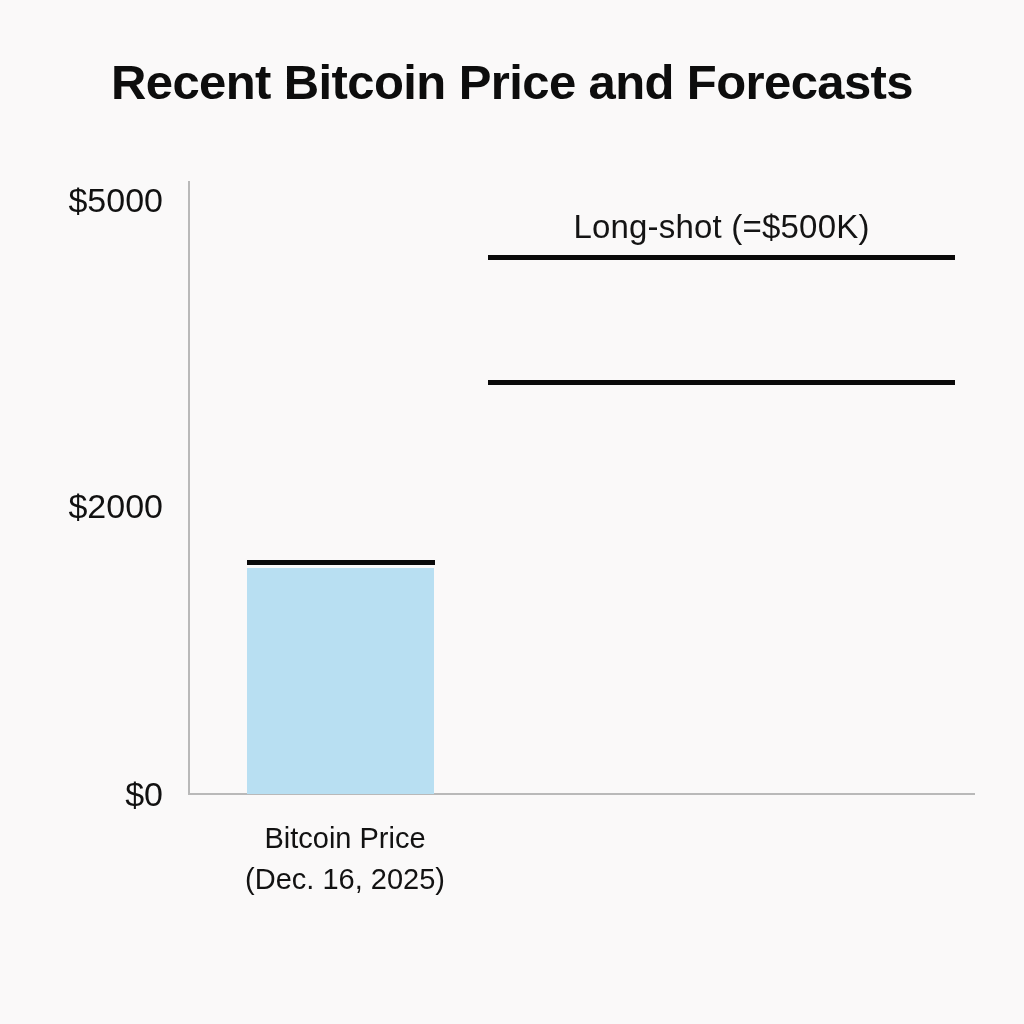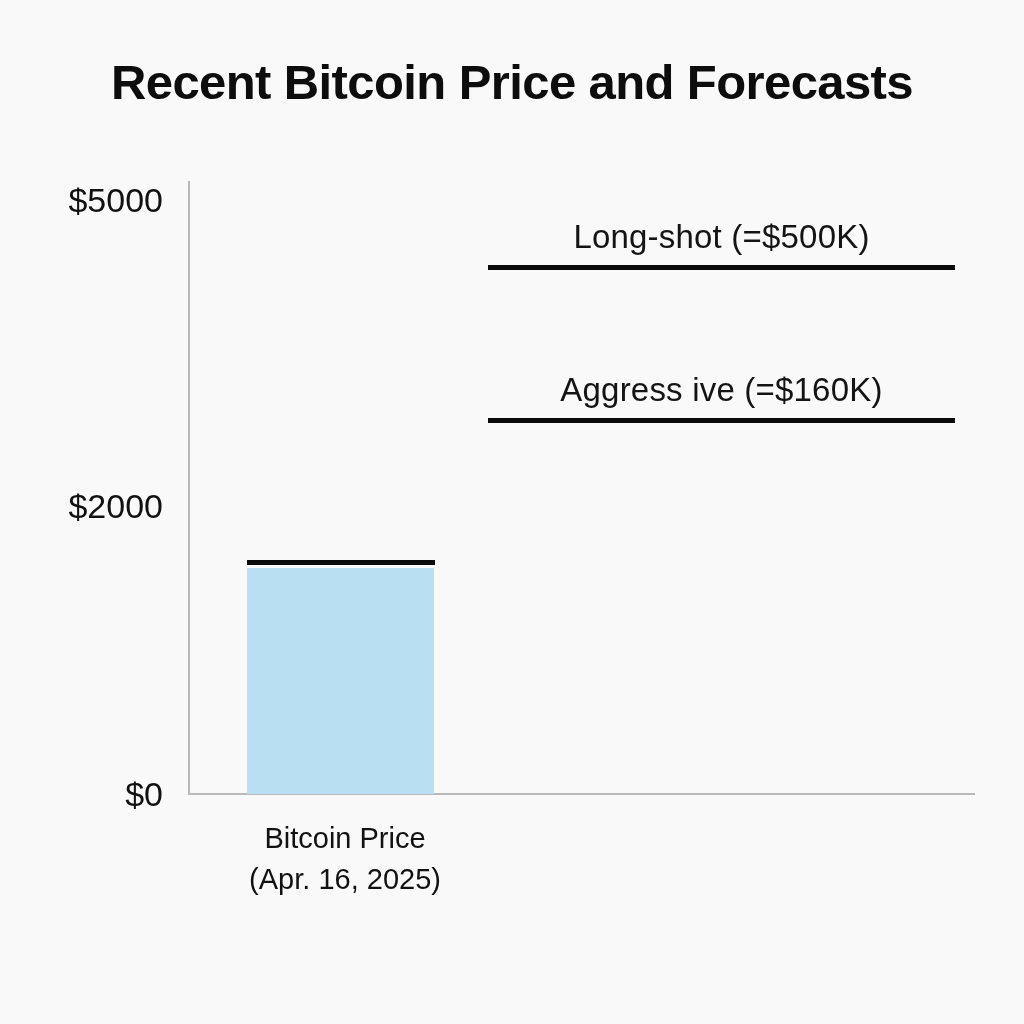--- a/index.html
+++ b/index.html
@@ -100,21 +100,21 @@
     text-align: center;
     white-space: nowrap;
     letter-spacing: 0.2px;
   }
   .forecast-rule {
     margin-top: 9px;
     width: 467px;
     height: 5px;
     background: #0a0a0a;
   }
-  #forecast-longshot  { top: 218px; }
+  #forecast-longshot  { top: 208px; }
   #forecast-aggressive { top: 371px; }
 
   
   #x-category-label {
     position: absolute;
     left: 185px;
     top: 818px;
     width: 320px;
     text-align: center;
     font-size: 29px;
@@ -141,22 +141,21 @@
 
   <div id="bar-cap-line"></div>
   <div id="bar-bitcoin-price"></div>
 
   <div class="forecast-group" id="forecast-longshot">
     <div class="forecast-label">Long-shot (=$500K)</div>
     <div class="forecast-rule"></div>
   </div>
 
   <div class="forecast-group" id="forecast-aggressive">
-    <div class="forecast-label">Aggress ive  (=$160K)</div>
     <div class="forecast-rule"></div>
   </div>
 
   <div id="x-category-label">
     <span>Bitcoin Price</span>
-    <span class="line2">(Apr. 16, 2025)</span>
+    <span class="line2">(Dec. 16, 2025)</span>
   </div>
 
 </div>
 
 </body></html>

